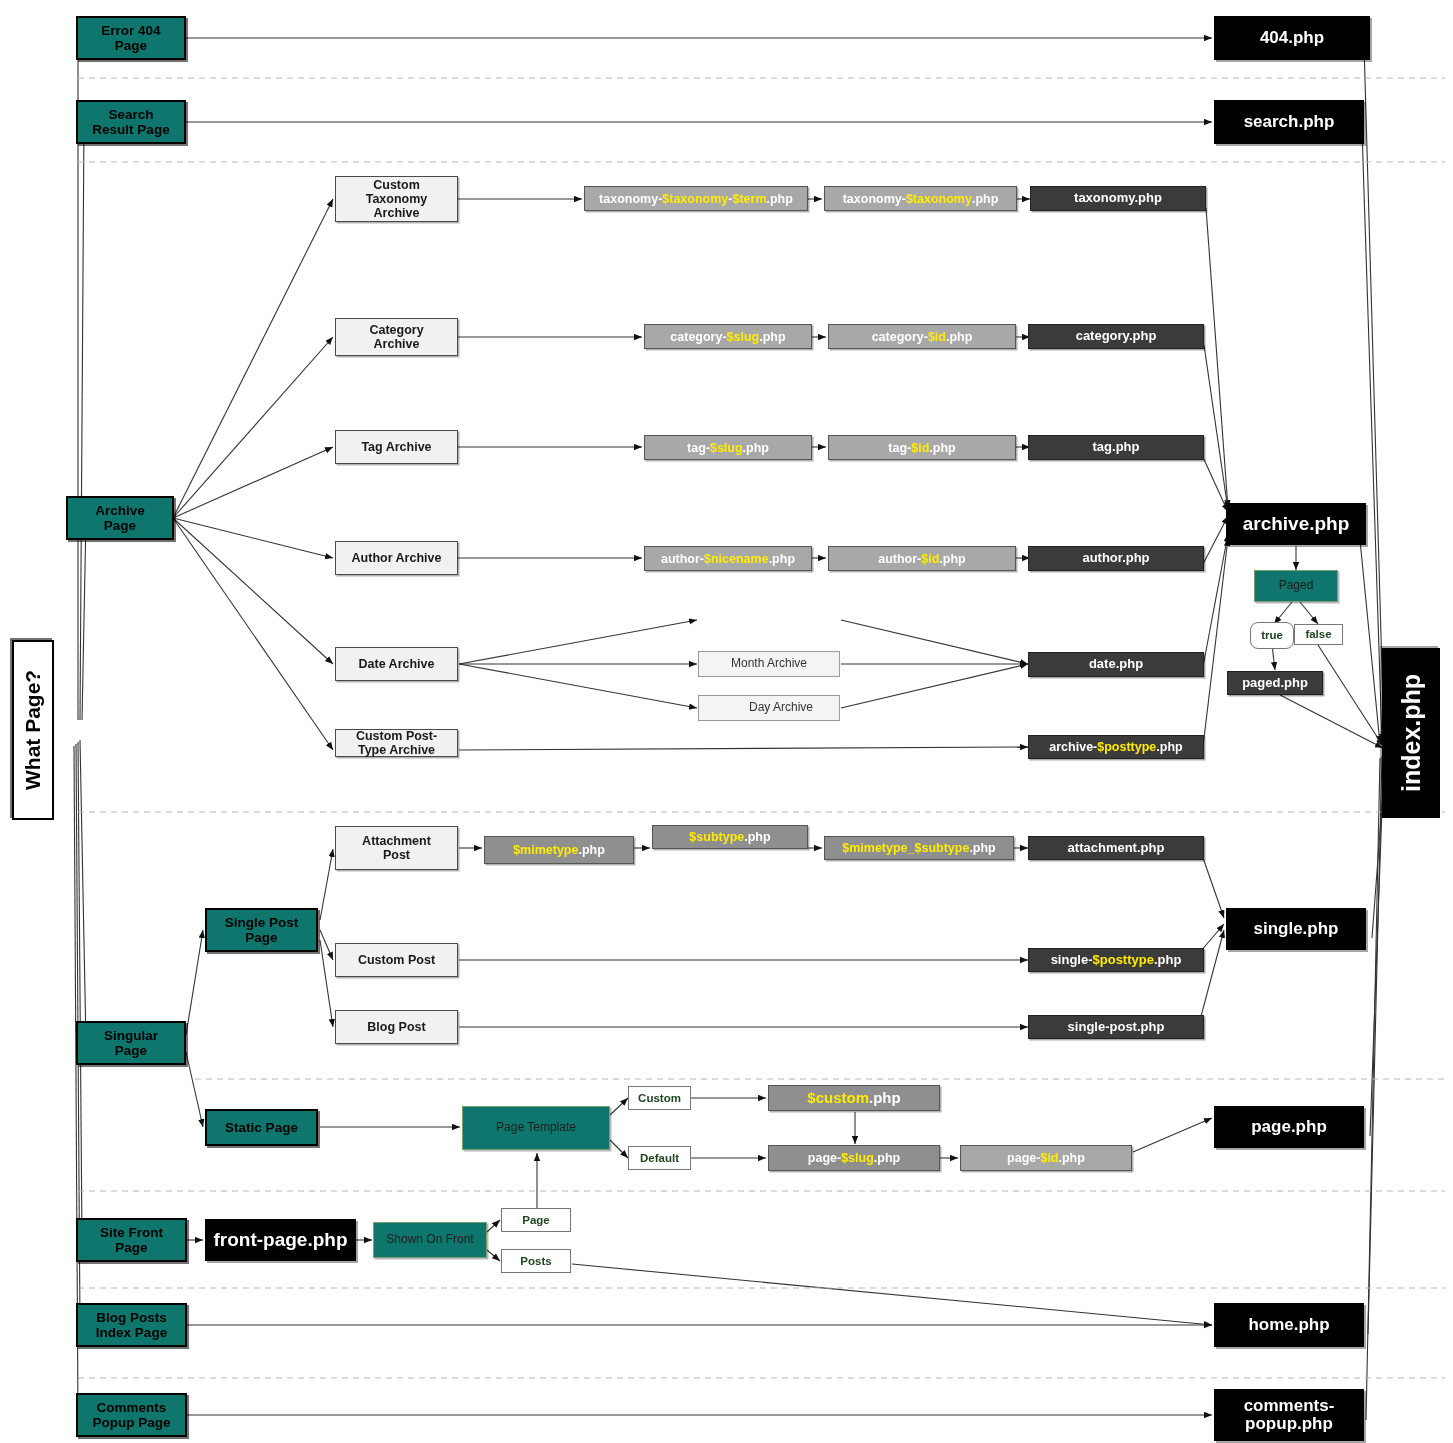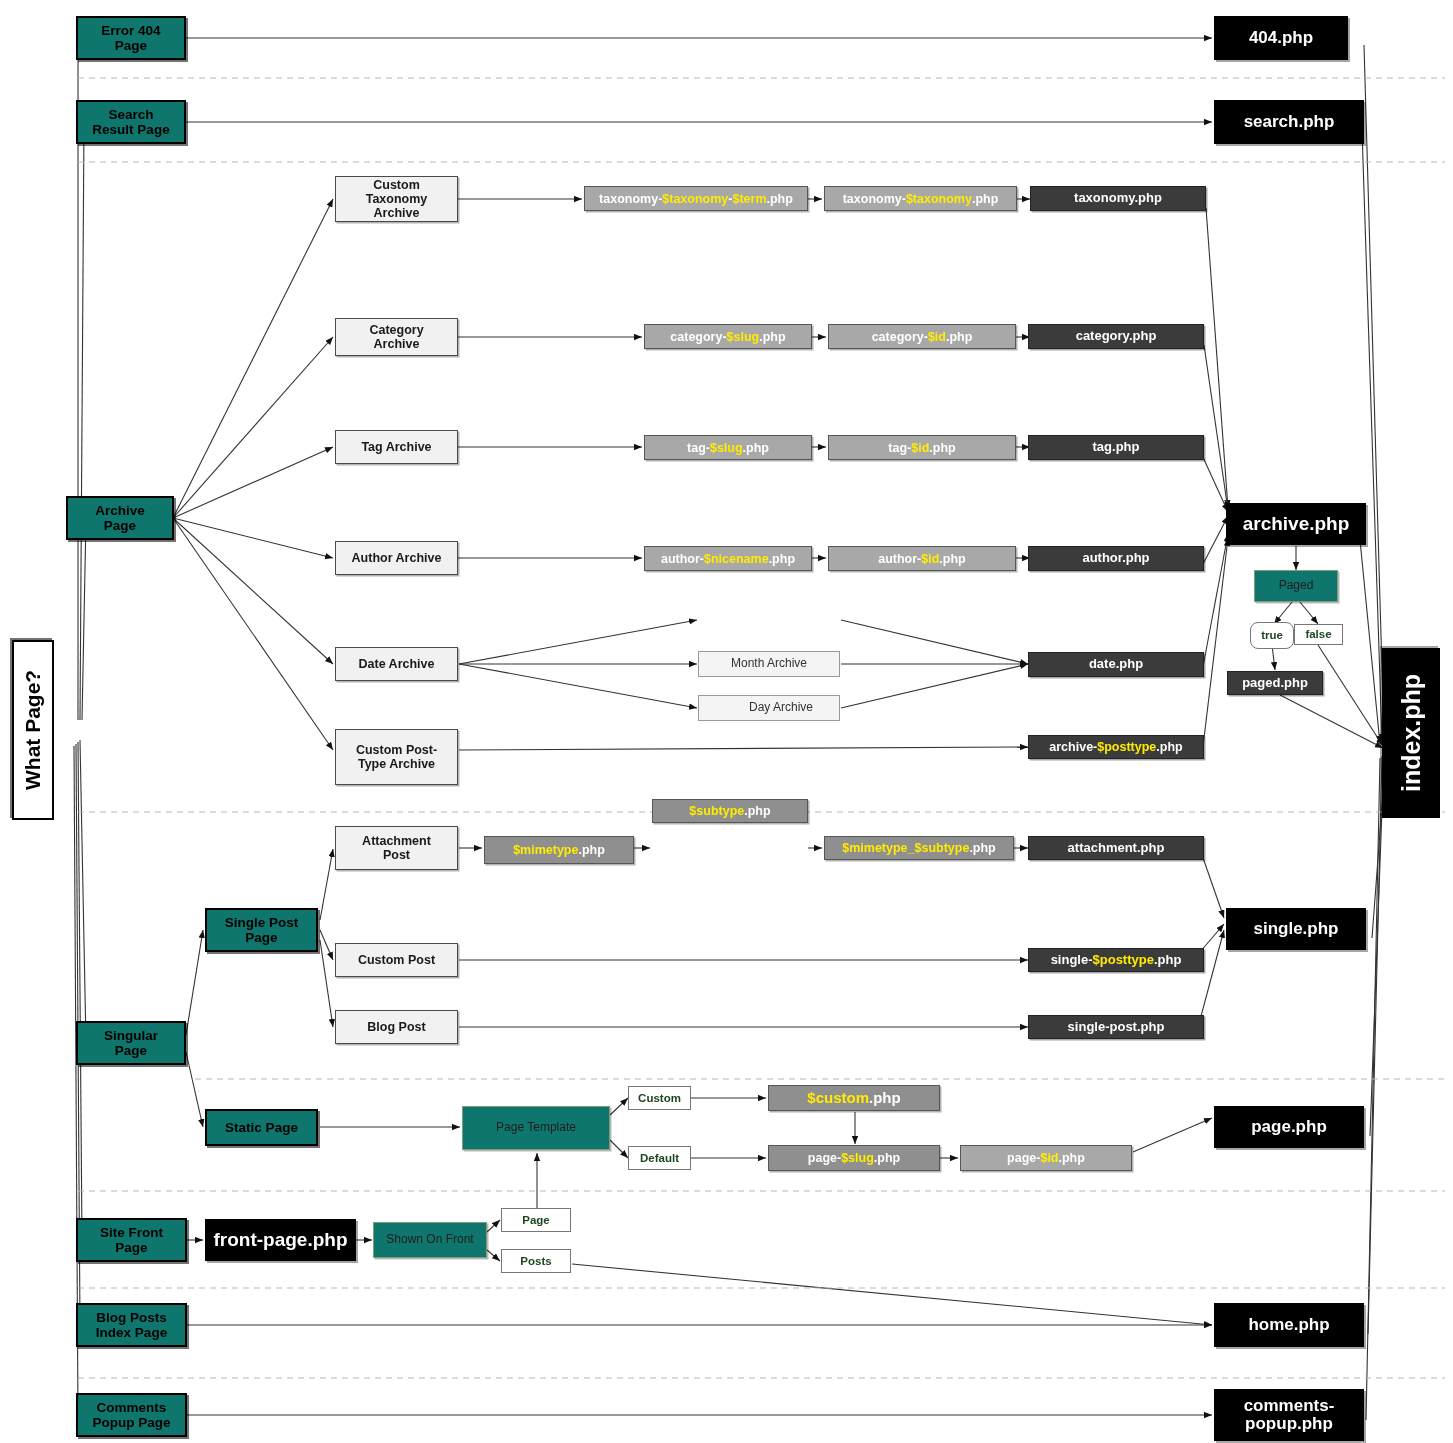--- a/index.html
+++ b/index.html
@@ -192,21 +192,21 @@
 Popup Page</div>
 
 <div class="node n-grey" style="left:335px;top:176px;width:123px;height:46px;white-space:pre-line;">Custom
 Taxonomy
 Archive</div>
 <div class="node n-grey" style="left:335px;top:318px;width:123px;height:38px;white-space:pre-line;">Category
 Archive</div>
 <div class="node n-grey" style="left:335px;top:430px;width:123px;height:34px;">Tag Archive</div>
 <div class="node n-grey" style="left:335px;top:541px;width:123px;height:34px;">Author Archive</div>
 <div class="node n-grey" style="left:335px;top:647px;width:123px;height:34px;">Date Archive</div>
-<div class="node n-grey" style="left:335px;top:729px;width:123px;height:56px;white-space:pre-line;text-align:center;">Custom Post-
+<div class="node n-grey" style="left:335px;top:729px;width:123px;height:28px;white-space:pre-line;text-align:center;">Custom Post-
 Type Archive</div>
 
 <div class="node n-greylite" style="left:698px;top:607px;width:142px;height:26px;margin-top:44px;">Year Archive</div>
 <div class="node n-greylite" style="left:698px;top:651px;width:142px;height:26px;">Month Archive</div>
 <div class="node n-greylite" style="left:698px;top:695px;width:142px;height:26px;padding-left:24px;">Day Archive</div>
 
 <div class="node n-grey" style="left:335px;top:826px;width:123px;height:44px;white-space:pre-line;">Attachment
 Post</div>
 <div class="node n-white" style="left:205px;top:908px;width:113px;height:44px;white-space:pre-line;">Single Post
 Page</div>
@@ -264,36 +264,36 @@
 </div>
 <div class="node n-dark" style="left:1028px;top:546px;width:176px;height:25px;">author.php</div>
 
 <div class="node n-dark" style="left:1028px;top:652px;width:176px;height:25px;">date.php</div>
 <div class="node n-dark" style="left:1028px;top:735px;width:176px;height:24px;font-size:12.5px;">
   <span>archive-</span>
       <span class="hl">$posttype</span>
       <span>.php</span>
 </div>
 
-<div class="node n-black" style="left:1214px;top:16px;width:134px;height:44px;">404.php</div>
+<div class="node n-black" style="left:1214px;top:16px;width:156px;height:44px;">404.php</div>
 <div class="node n-black" style="left:1214px;top:100px;width:150px;height:44px;">search.php</div>
 <div class="node n-black n-arch" style="left:1226px;top:503px;width:140px;height:42px;">archive.php</div>
 
 <div class="node n-green" style="left:1254px;top:570px;width:84px;height:32px;">Paged</div>
 <div class="node n-branch" style="left:1250px;top:622px;width:44px;height:27px;border-radius:8px;">true</div>
 <div class="node n-branch" style="left:1294px;top:624px;width:49px;height:21px;">false</div>
 <div class="node n-dark" style="left:1227px;top:671px;width:96px;height:24px;">paged.php</div>
 
 <div class="node n-black n-index rot" style="left:1382px;top:648px;width:58px;height:170px;">index.php</div>
 
 <div class="node n-med2" style="left:484px;top:836px;width:150px;height:28px;">
   <span class="hl">$mimetype</span>
       <span>.php</span>
 </div>
-<div class="node n-med2" style="left:652px;top:799px;width:156px;height:24px;">
+<div class="node n-med2" style="left:652px;top:825px;width:156px;height:24px;">
   <span class="hl">$subtype</span>
       <span>.php</span>
 </div>
 <div class="node n-med2" style="left:824px;top:836px;width:190px;height:24px;">
   <span class="hl">$mimetype_$subtype</span>
       <span>.php</span>
 </div>
 <div class="node n-dark" style="left:1028px;top:836px;width:176px;height:24px;">attachment.php</div>
 
 <div class="node n-dark" style="left:1028px;top:948px;width:176px;height:24px;">

